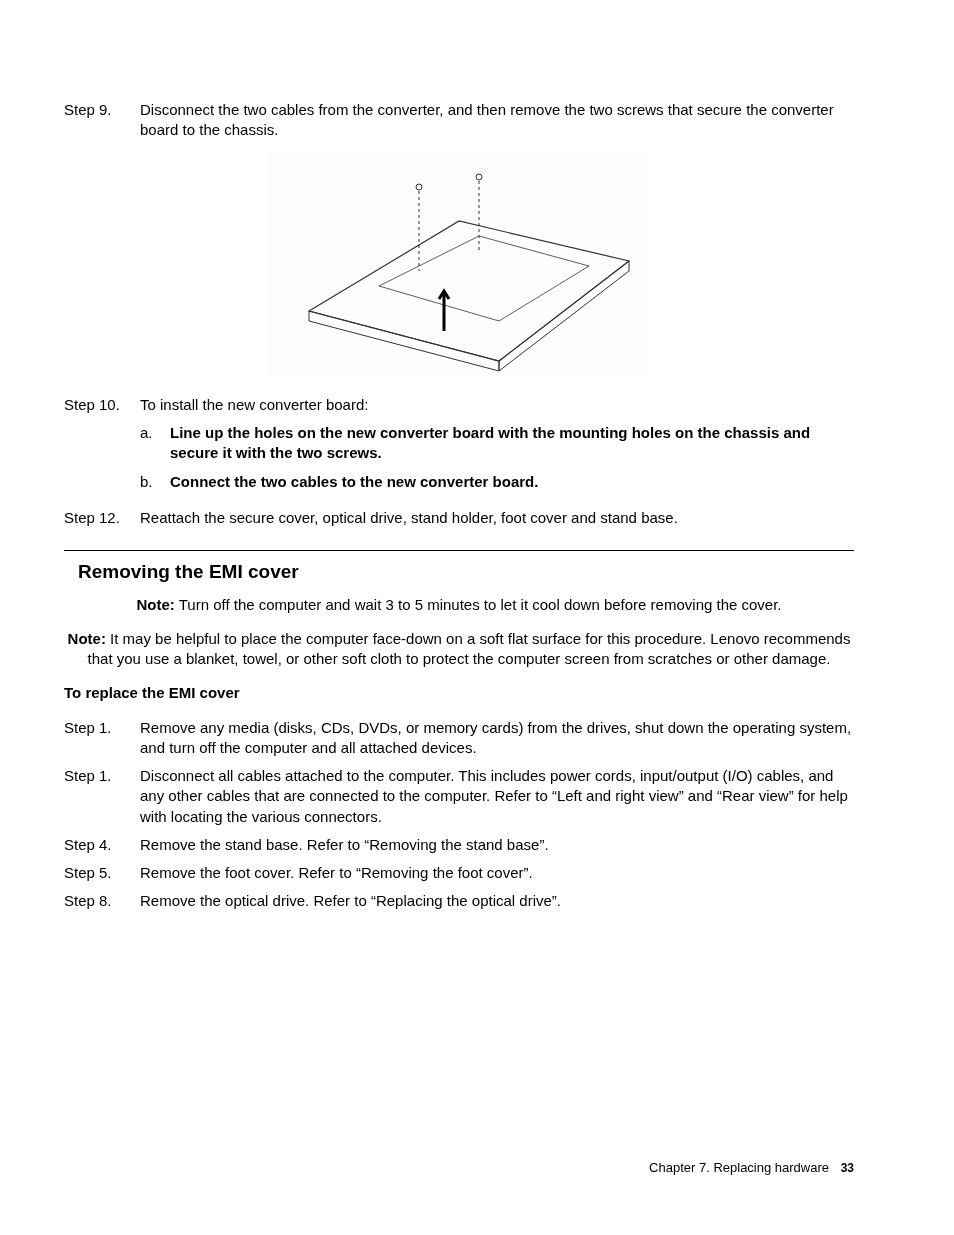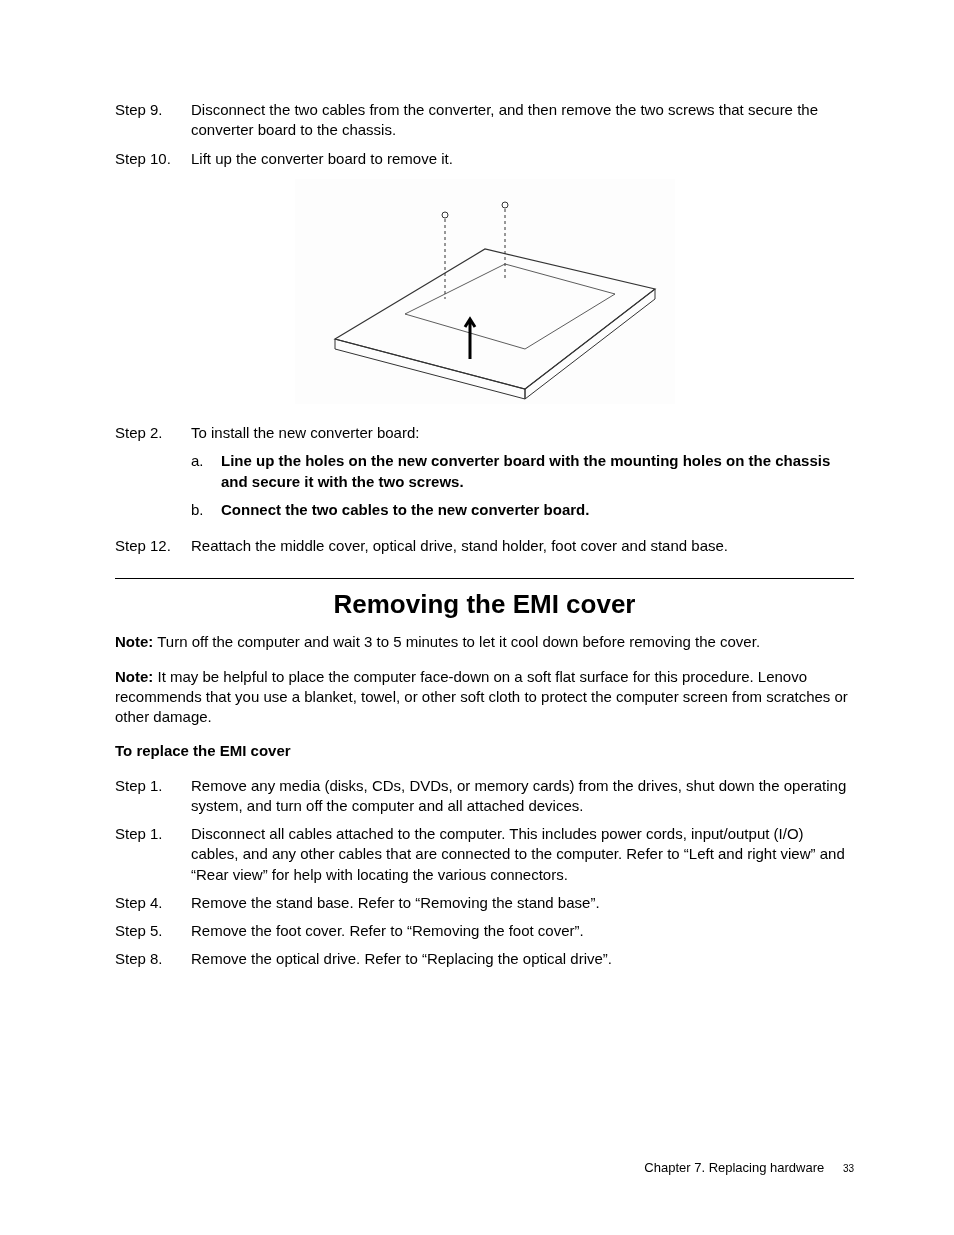--- a/index.html
+++ b/index.html
@@ -8,21 +8,21 @@
     line-height: 1.35;
     color: #000;
     background: #fff;
     margin: 0;
     padding: 0;
     width: 954px;
     height: 1235px;
     position: relative;
   }
   .page {
-    padding: 100px 100px 40px 115px;
+    padding: 100px 100px 40px 64px;
   }
   .step-list .step-row {
     display: flex;
     margin-bottom: 8px;
   }
   .step-list .label {
     width: 68px;
     flex-shrink: 0;
   }
   .step-list .body {
@@ -53,52 +53,47 @@
     position: relative;
     color: #888;
     font-size: 11px;
   }
   hr.section-rule {
     border: none;
     border-top: 1.5px solid #000;
     margin: 22px 0 8px 0;
   }
   h2.section-heading {
-    font-size: 26px;
+    font-size: 19px;
     font-weight: bold;
-    margin: 0 0 10px 0;
-    text-align: center;
+    margin: 0 0 10px 14px;
   }
-  p.para { margin: 0 0 14px 0; }
+  p.para { margin: 0 0 14px 0; text-align: center; }
   .bold { font-weight: bold; }
   .subheading {
     font-weight: bold;
     margin: 7px 0 14px 0;
   }
   .footer {
     position: absolute;
     bottom: 58px;
     right: 100px;
     font-size: 13px;
   }
-  .footer .pg { font-weight: normal; font-size: 10px; margin-left: 15px; }
+  .footer .pg { font-weight: bold; font-size: 12px; margin-left: 8px; }
 </style>
 </head>
 <body>
 
 <div class="page">
 
   <div class="step-list">
     <div class="step-row">
       <div class="label">Step 9.</div>
       <div class="body">Disconnect the two cables from the converter, and then remove the two screws that secure the converter board to the chassis.</div>
-    </div>
-    <div class="step-row">
-      <div class="label">Step 10.</div>
-      <div class="body">Lift up the converter board to remove it.</div>
     </div>
   </div>
 
   <div class="figure">
     <div class="placeholder">
       <svg viewBox="0 0 380 225" width="380" height="225" aria-hidden="true">
         <polygon points="40,160 190,70 360,110 230,210" fill="none" stroke="#333" stroke-width="1.2"></polygon>
         <polygon points="40,160 40,170 230,220 230,210" fill="none" stroke="#333" stroke-width="1"></polygon>
         <polygon points="230,210 230,220 360,120 360,110" fill="none" stroke="#333" stroke-width="1"></polygon>
         <polygon points="110,135 210,85 320,115 230,170" fill="none" stroke="#333" stroke-width="0.8"></polygon>
@@ -106,38 +101,38 @@
         <line x1="210" y1="30" x2="210" y2="100" stroke="#333" stroke-width="1" stroke-dasharray="3,3"></line>
         <circle cx="150" cy="36" r="3" fill="none" stroke="#333"></circle>
         <circle cx="210" cy="26" r="3" fill="none" stroke="#333"></circle>
         <path d="M175 180 L175 140 M170 148 L175 140 L180 148" fill="none" stroke="#000" stroke-width="3"></path>
       </svg>
     </div>
   </div>
 
   <div class="step-list">
     <div class="step-row">
-      <div class="label">Step 2.</div>
+      <div class="label">Step 10.</div>
       <div class="body">
         <span>To install the new converter board:</span>
         <div class="sub-list">
           <div class="sub-row">
             <div class="sub-label">a.</div>
             <div class="sub-body">Line up the holes on the new converter board with the mounting holes on the chassis and secure it with the two screws.</div>
           </div>
           <div class="sub-row">
             <div class="sub-label">b.</div>
             <div class="sub-body">Connect the two cables to the new converter board.</div>
           </div>
         </div>
       </div>
     </div>
     <div class="step-row">
       <div class="label">Step 12.</div>
-      <div class="body">Reattach the middle cover, optical drive, stand holder, foot cover and stand base.</div>
+      <div class="body">Reattach the secure cover, optical drive, stand holder, foot cover and stand base.</div>
     </div>
   </div>
 
   <hr class="section-rule">
   <h2 class="section-heading">Removing the EMI cover</h2>
 
   <p class="para"><span class="bold">Note:</span><span> Turn off the computer and wait 3 to 5 minutes to let it cool down before removing the cover.</span></p>
 
   <p class="para"><span class="bold">Note:</span><span> It may be helpful to place the computer face-down on a soft flat surface for this procedure. Lenovo recommends that you use a blanket, towel, or other soft cloth to protect the computer screen from scratches or other damage.</span></p>
 

